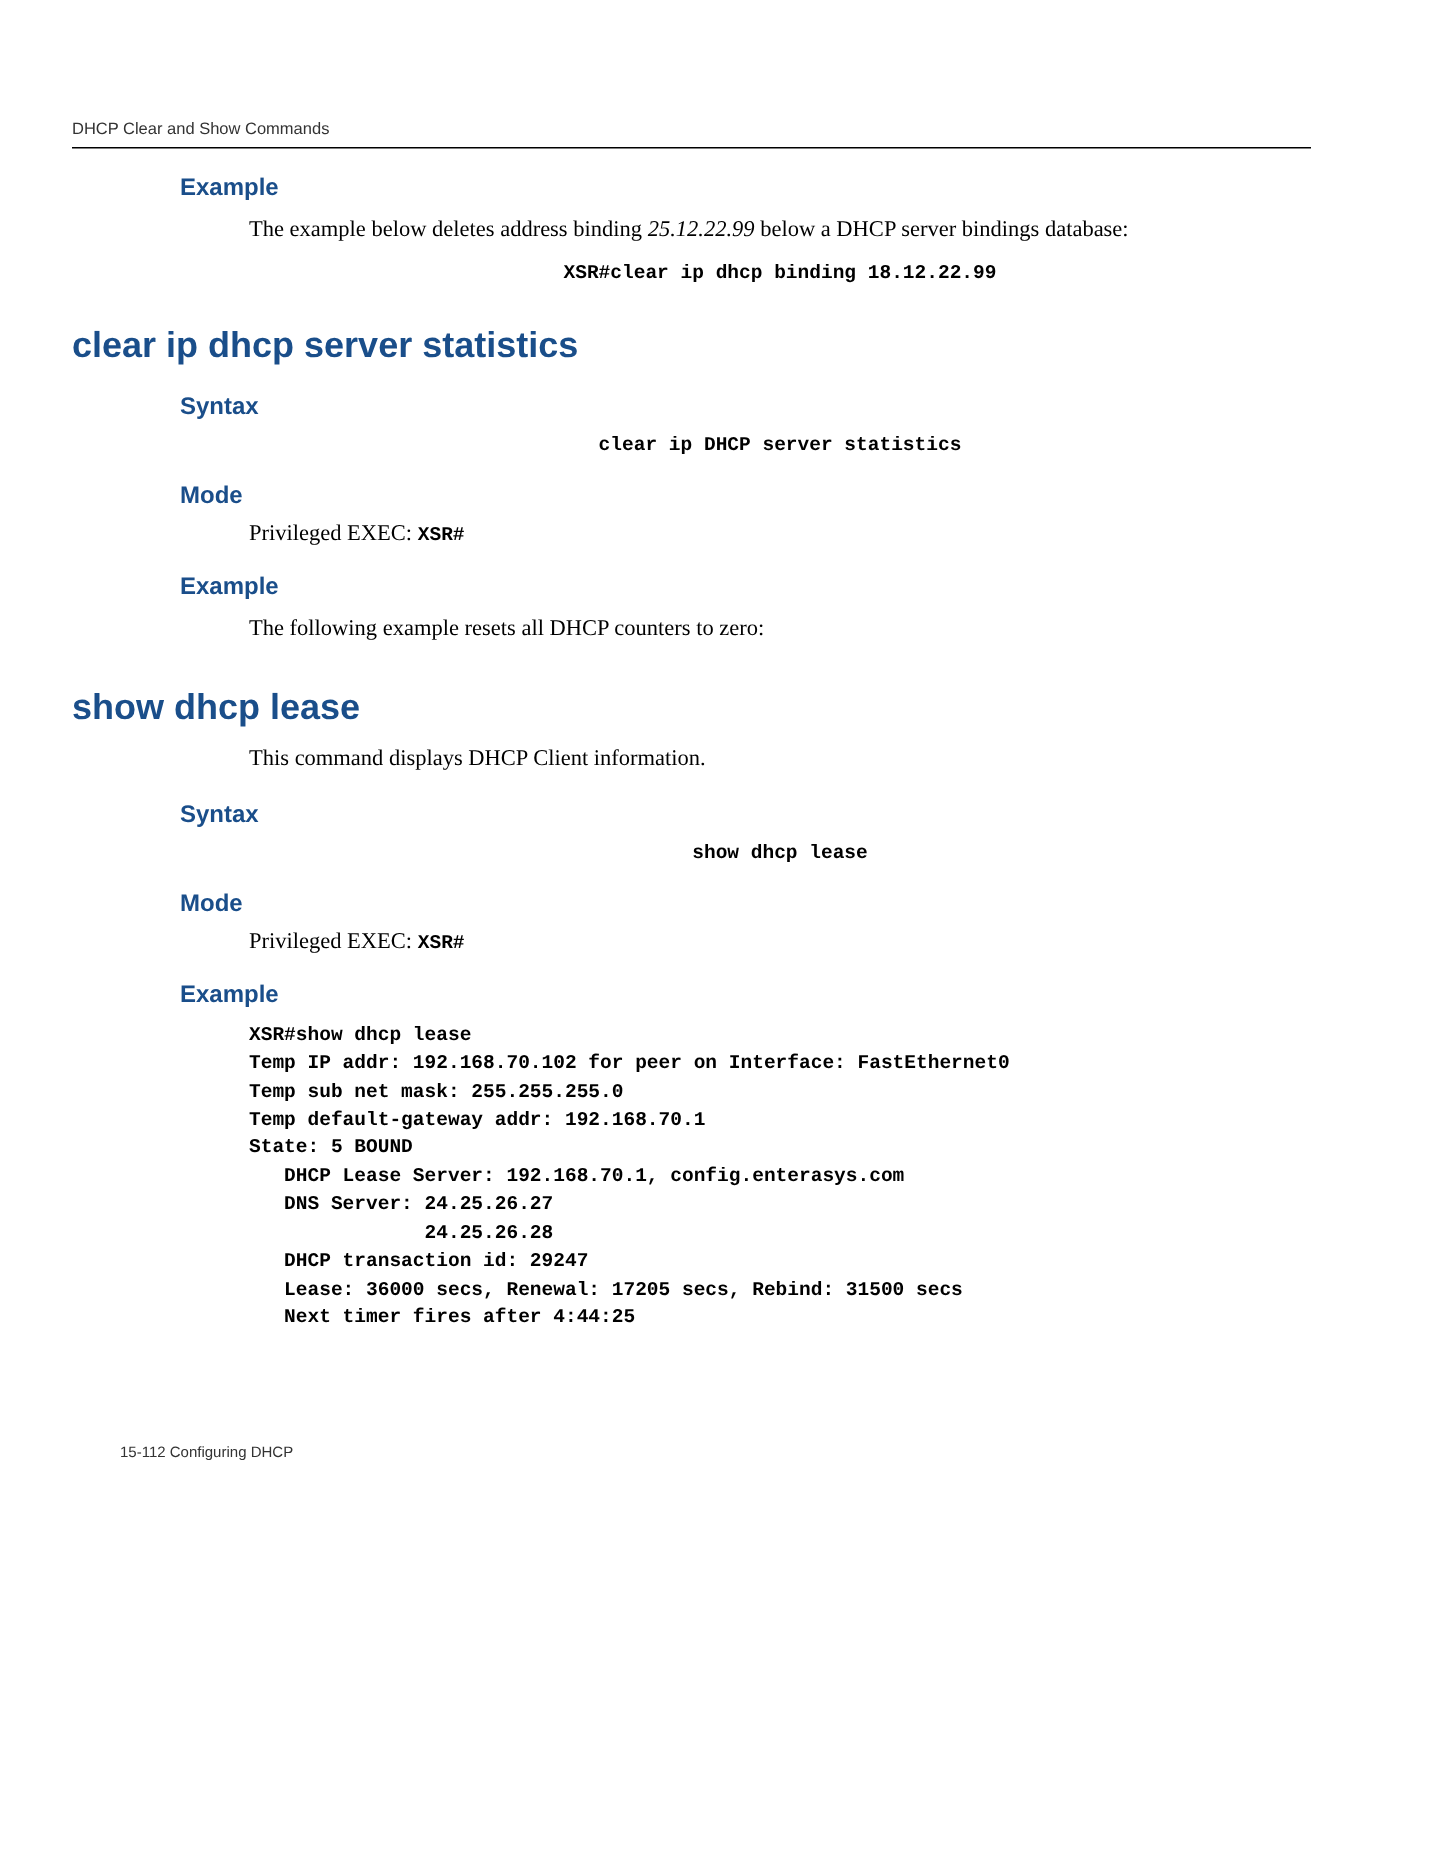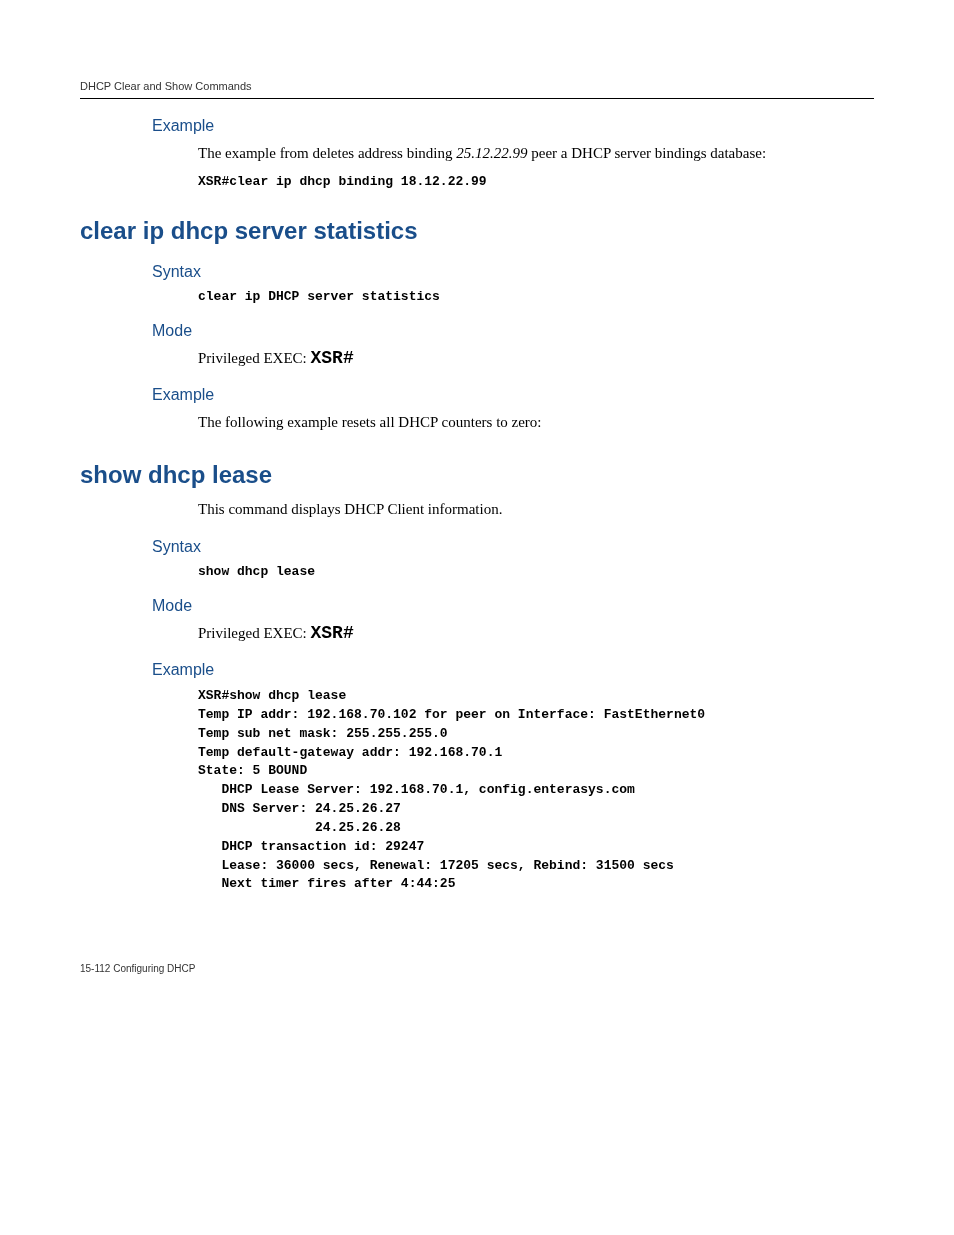--- a/index.html
+++ b/index.html
@@ -9,66 +9,67 @@
     width: 954px;
     background: #fff;
     font-family: "Palatino Linotype", Palatino, "Book Antiqua", Georgia, serif;
     color: #000;
   }
   .page {
     position: relative;
     width: 954px;
     height: 1044px;
     box-sizing: border-box;
-    padding: 80px 80px 0 80px;
+    padding: 80px 80px 0 48px;
   }
   .running-head {
     font-family: Helvetica, Arial, sans-serif;
     font-size: 11px;
     color: #333;
     padding-bottom: 6px;
   }
   .hr {
     border: none;
     border-top: 1px solid #000;
     margin: 0 0 18px 0;
   }
   .section-sub {
     font-family: Helvetica, Arial, sans-serif;
-    font-weight: normal;
+    font-weight: bold;
     color: #1a4e8a;
     font-size: 16px;
     margin: 18px 0 8px 72px;
   }
   .command-title {
     font-family: Helvetica, Arial, sans-serif;
     font-weight: bold;
     color: #1a4e8a;
     font-size: 24px;
     margin: 28px 0 10px 0;
   }
   .body-text {
     font-size: 15px;
     line-height: 1.4;
     margin: 0 0 10px 118px;
   }
   .mono, code, .code-block {
     font-family: "Courier New", Courier, monospace;
     font-size: 13px;
     font-weight: bold;
+    text-align: center;
   }
   .code-line {
     margin: 0 0 4px 118px;
     white-space: pre;
   }
   .mode-line {
     margin: 0 0 4px 118px;
     font-size: 15px;
   }
-  .mode-line .mono { font-size: 18px; }
+  .mode-line .mono { font-size: 13px; }
   .italic { font-style: italic; }
   .footer {
     position: absolute;
     left: 80px;
     bottom: 70px;
     font-family: Helvetica, Arial, sans-serif;
     font-size: 10px;
     color: #333;
     text-align: center;
   }
@@ -84,21 +85,21 @@
 </head>
 <body>
 
 <div class="page">
 
   <div class="running-head">DHCP Clear and Show Commands</div>
   <hr class="hr">
 
   <div class="section-sub">Example</div>
   <p class="body-text">
-    <span>The example from deletes address binding </span><span class="italic">25.12.22.99</span><span> peer a DHCP server bindings database:</span>
+    <span>The example below deletes address binding </span><span class="italic">25.12.22.99</span><span> below a DHCP server bindings database:</span>
   </p>
   <div class="code-line mono">XSR#clear ip dhcp binding 18.12.22.99</div>
 
   <h2 class="command-title">clear ip dhcp server statistics</h2>
 
   <div class="section-sub">Syntax</div>
   <div class="code-line mono">clear ip DHCP server statistics</div>
 
   <div class="section-sub">Mode</div>
   <p class="mode-line">

